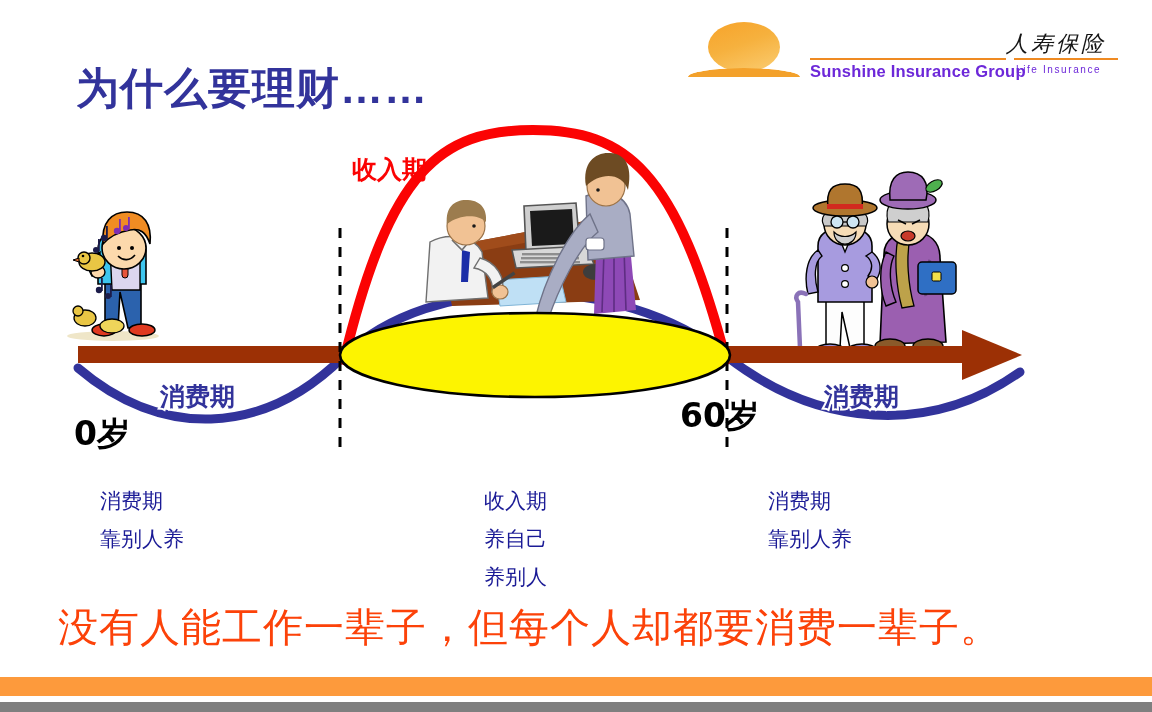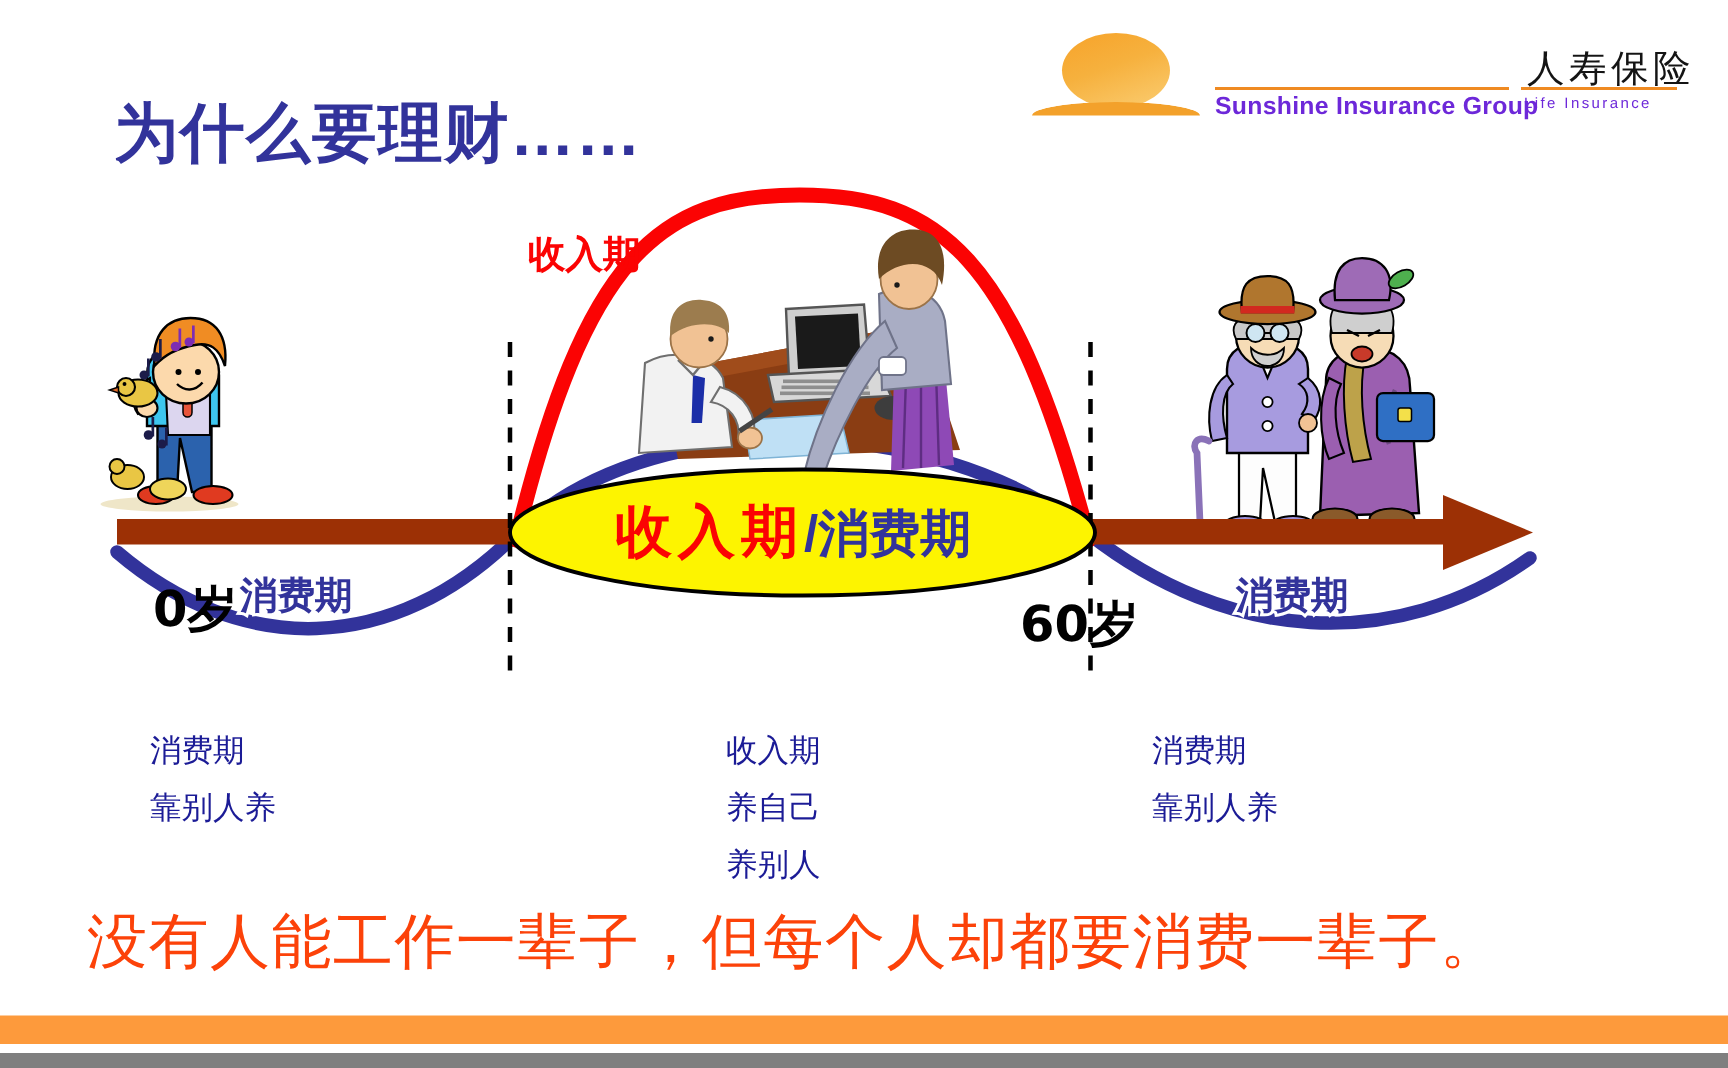--- a/index.html
+++ b/index.html
@@ -53,25 +53,26 @@
     white-space: nowrap;
     letter-spacing: 1px;
   }
   #logo-cn-main {
     left: 132px;
     top: 7px;
     font-size: 33px;
     letter-spacing: 3px;
   }
   #logo-cn-sub {
-    left: 338px;
+    left: 326px;
     top: 17px;
-    font-size: 25px;
+    font-size: 22px;
     letter-spacing: 3px;
     font-weight: normal;
+    font-style: italic;
   }
   #logo-rule-1 {
     position: absolute;
     left: 130px;
     top: 46px;
     width: 196px;
     height: 2px;
     background: #ef8a22;
   }
   #logo-rule-2 {
@@ -148,21 +149,21 @@
   #lbl-spend-right {
     left: 824px;
     top: 380px;
   }
   .age {
     font-size: 33px;
     font-weight: bold;
     color: #000000;
     font-family: "DejaVu Sans", sans-serif;
   }
-  #age-0  { left: 74px;  top: 384px; margin-left: 28px; }
+  #age-0  { left: 74px;  top: 412px; }
   #age-25 { left: 300px; top: 406px; }
   #age-60 { left: 680px; top: 394px; }
   #age-88 { left: 912px; top: 408px; }
 
   
   #ellipse-label {
     position: absolute;
     left: 410px;
     top: 329px;
     font-size: 34px;
@@ -409,23 +410,20 @@
 
   <div class="lbl" id="lbl-income-top">收入期</div>
 
   <div class="lbl lbl-spend-outline" id="lbl-spend-left">消费期</div>
 
   <div class="lbl lbl-spend-outline" id="lbl-spend-right">消费期</div>
 
   <div class="lbl age" id="age-0">0岁</div>
   <div class="lbl age" id="age-60">60岁</div>
 
-  <div id="ellipse-label">
-    <span class="red">收入期</span><span class="blue">/</span><span class="blue">消费期</span>
-  </div>
 
   <div class="col" id="col-left">
     <div>消费期</div>
     <div>靠别人养</div>
   </div>
 
   <div class="col" id="col-mid">
     <div>收入期</div>
     <div>养自己</div>
     <div>养别人</div>

